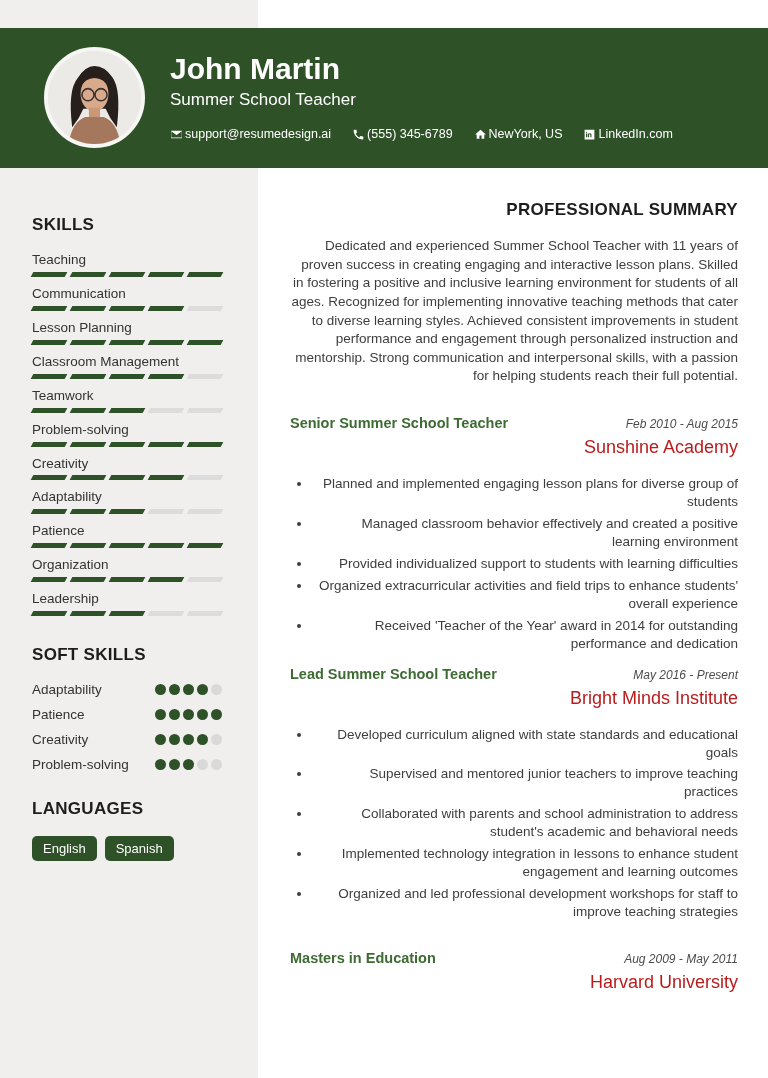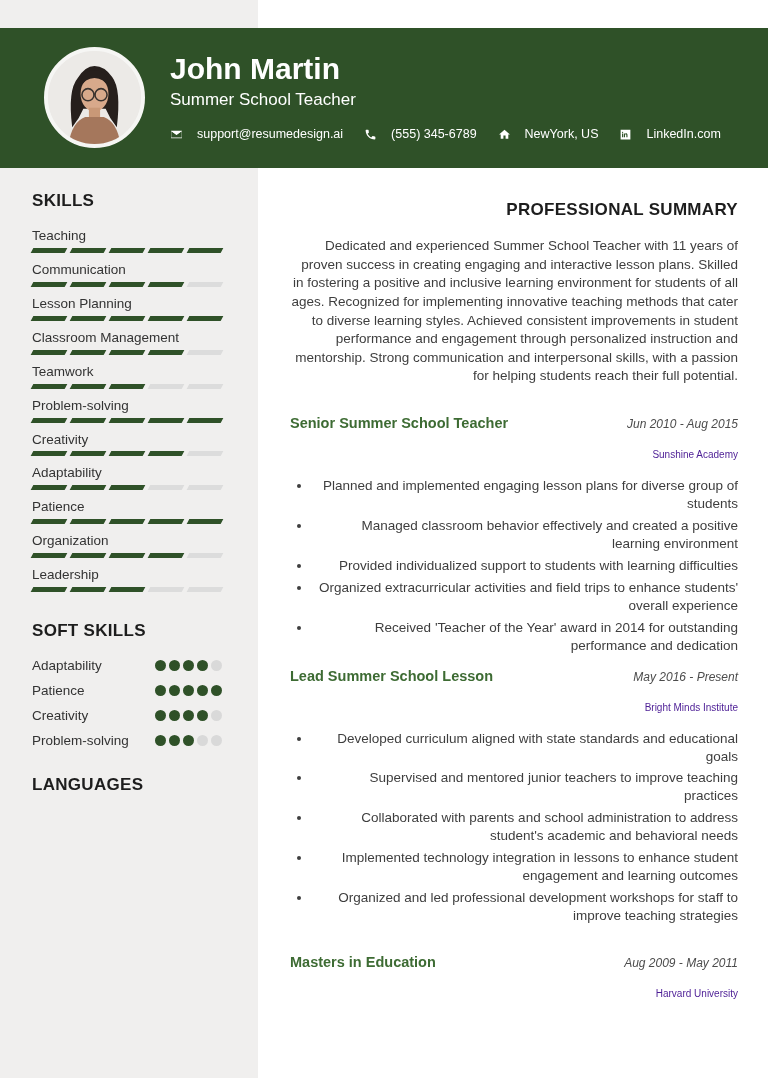--- a/index.html
+++ b/index.html
@@ -19,25 +19,25 @@
 
   
   .header{position:absolute;left:0;top:28px;width:768px;height:140px;background:var(--green);}
   .avatar{position:absolute;left:44px;top:19px;width:101px;height:101px;border-radius:50%;
           border:4px solid #f6f6f4;overflow:hidden;background:#eceae7;}
   .avatar svg{display:block;width:100%;height:100%;}
   .header-text{position:absolute;left:170px;top:24px;color:#fff;}
   .name{font-size:30px;font-weight:700;margin:0 0 5px;line-height:1.1;}
   .subtitle{font-size:17px;font-weight:400;margin:0 0 17px;}
   .contacts{display:flex;align-items:center;gap:21px;font-size:12.5px;}
-  .contact{display:flex;align-items:center;gap:14px;white-space:nowrap;}
+  .contact{display:flex;align-items:center;gap:2px;white-space:nowrap;}
   .contact svg{width:13px;height:13px;fill:#fff;flex:0 0 auto;}
 
   
-  .sidebar{position:absolute;left:32px;top:160px;width:190px;padding-top:31px;}
+  .sidebar{position:absolute;left:32px;top:168px;width:190px;padding-top:47px;}
   .side-head{font-size:17px;font-weight:700;color:var(--heading);letter-spacing:.3px;margin:0 0 17px;}
   .skill-item{margin-bottom:9px;}
   .skill-label{font-size:13.5px;line-height:1.18;color:#333;margin-bottom:4px;}
   .skill-bar{display:flex;gap:5px;height:5px;}
   .seg{flex:1;background:var(--bar-empty);transform:skewX(-28deg);}
   .seg.filled{background:var(--green);}
   .soft-block{margin-top:29px;}
   .soft-item{display:flex;justify-content:space-between;align-items:center;margin-bottom:10px;
              font-size:13.5px;color:#333;}
   .dots{display:flex;gap:3px;}
@@ -49,21 +49,21 @@
 
   
   .main{position:absolute;left:290px;top:168px;width:448px;padding-top:32px;color:var(--body-text);}
   .main-head{font-size:17px;font-weight:700;color:var(--heading);letter-spacing:.3px;margin:0 0 17px;}
   .summary{font-size:13.5px;line-height:1.38;margin:0;}
   .section{margin-bottom:29px;text-align:right;}
   .entry{margin-bottom:13px;}
   .entry-head{display:flex;justify-content:space-between;align-items:baseline;}
   .entry-title{font-size:14.5px;font-weight:700;color:var(--title-green);}
   .entry-dates{font-size:12px;font-style:italic;color:#4c4c4c;}
-  .entry-sub{font-size:10px;color:#4c1d95;margin-top:18px;}
+  .entry-sub{font-size:18px;color:#b91c1c;margin-top:6px;}
   .bullets{margin:17px 0 0;padding-left:22px;font-size:13.5px;line-height:1.33;}
   .bullets li{margin-bottom:4px;}
   .edu-desc{font-size:13.5px;line-height:1.38;margin:9px 0 0;}
 </style>
 </head>
 <body>
 
 <div class="page">
   <div class="sidebar-bg"></div>
 
@@ -271,48 +271,52 @@
               <span class="dot filled"></span>
               <span class="dot"></span>
               <span class="dot"></span>
             </span>
           </div>
         </div>
     </div>
 
     <div class="lang-block">
       <h2 class="side-head">LANGUAGES</h2>
+      <div class="languages" id="languages-list">
+          <span class="badge">English</span>
+          <span class="badge">Spanish</span>
+        </div>
     </div>
   </aside>
 
   <main class="main">
     <section class="section">
       <h2 class="main-head">PROFESSIONAL SUMMARY</h2>
       <p class="summary">Dedicated and experienced Summer School Teacher with 11 years of proven success in creating engaging and interactive lesson plans. Skilled in fostering a positive and inclusive learning environment for students of all ages. Recognized for implementing innovative teaching methods that cater to diverse learning styles. Achieved consistent improvements in student performance and engagement through personalized instruction and mentorship. Strong communication and interpersonal skills, with a passion for helping students reach their full potential.</p>
     </section>
 
     <section class="section">
       <div id="jobs-list">
           <div class="entry">
             <div class="entry-head">
               <div class="entry-title">Senior Summer School Teacher</div>
-              <div class="entry-dates">Jun 2010 - Aug 2015</div>
+              <div class="entry-dates">Feb 2010 - Aug 2015</div>
             </div>
             <div class="entry-sub">Sunshine Academy</div>
             <ul class="bullets">
               <li>Planned and implemented engaging lesson plans for diverse group of students</li>
               <li>Managed classroom behavior effectively and created a positive learning environment</li>
               <li>Provided individualized support to students with learning difficulties</li>
               <li>Organized extracurricular activities and field trips to enhance students' overall experience</li>
               <li>Received 'Teacher of the Year' award in 2014 for outstanding performance and dedication</li>
             </ul>
           </div>
           <div class="entry">
             <div class="entry-head">
-              <div class="entry-title">Lead Summer School Lesson</div>
+              <div class="entry-title">Lead Summer School Teacher</div>
               <div class="entry-dates">May 2016 - Present</div>
             </div>
             <div class="entry-sub">Bright Minds Institute</div>
             <ul class="bullets">
               <li>Developed curriculum aligned with state standards and educational goals</li>
               <li>Supervised and mentored junior teachers to improve teaching practices</li>
               <li>Collaborated with parents and school administration to address student's academic and behavioral needs</li>
               <li>Implemented technology integration in lessons to enhance student engagement and learning outcomes</li>
               <li>Organized and led professional development workshops for staff to improve teaching strategies</li>
             </ul>

